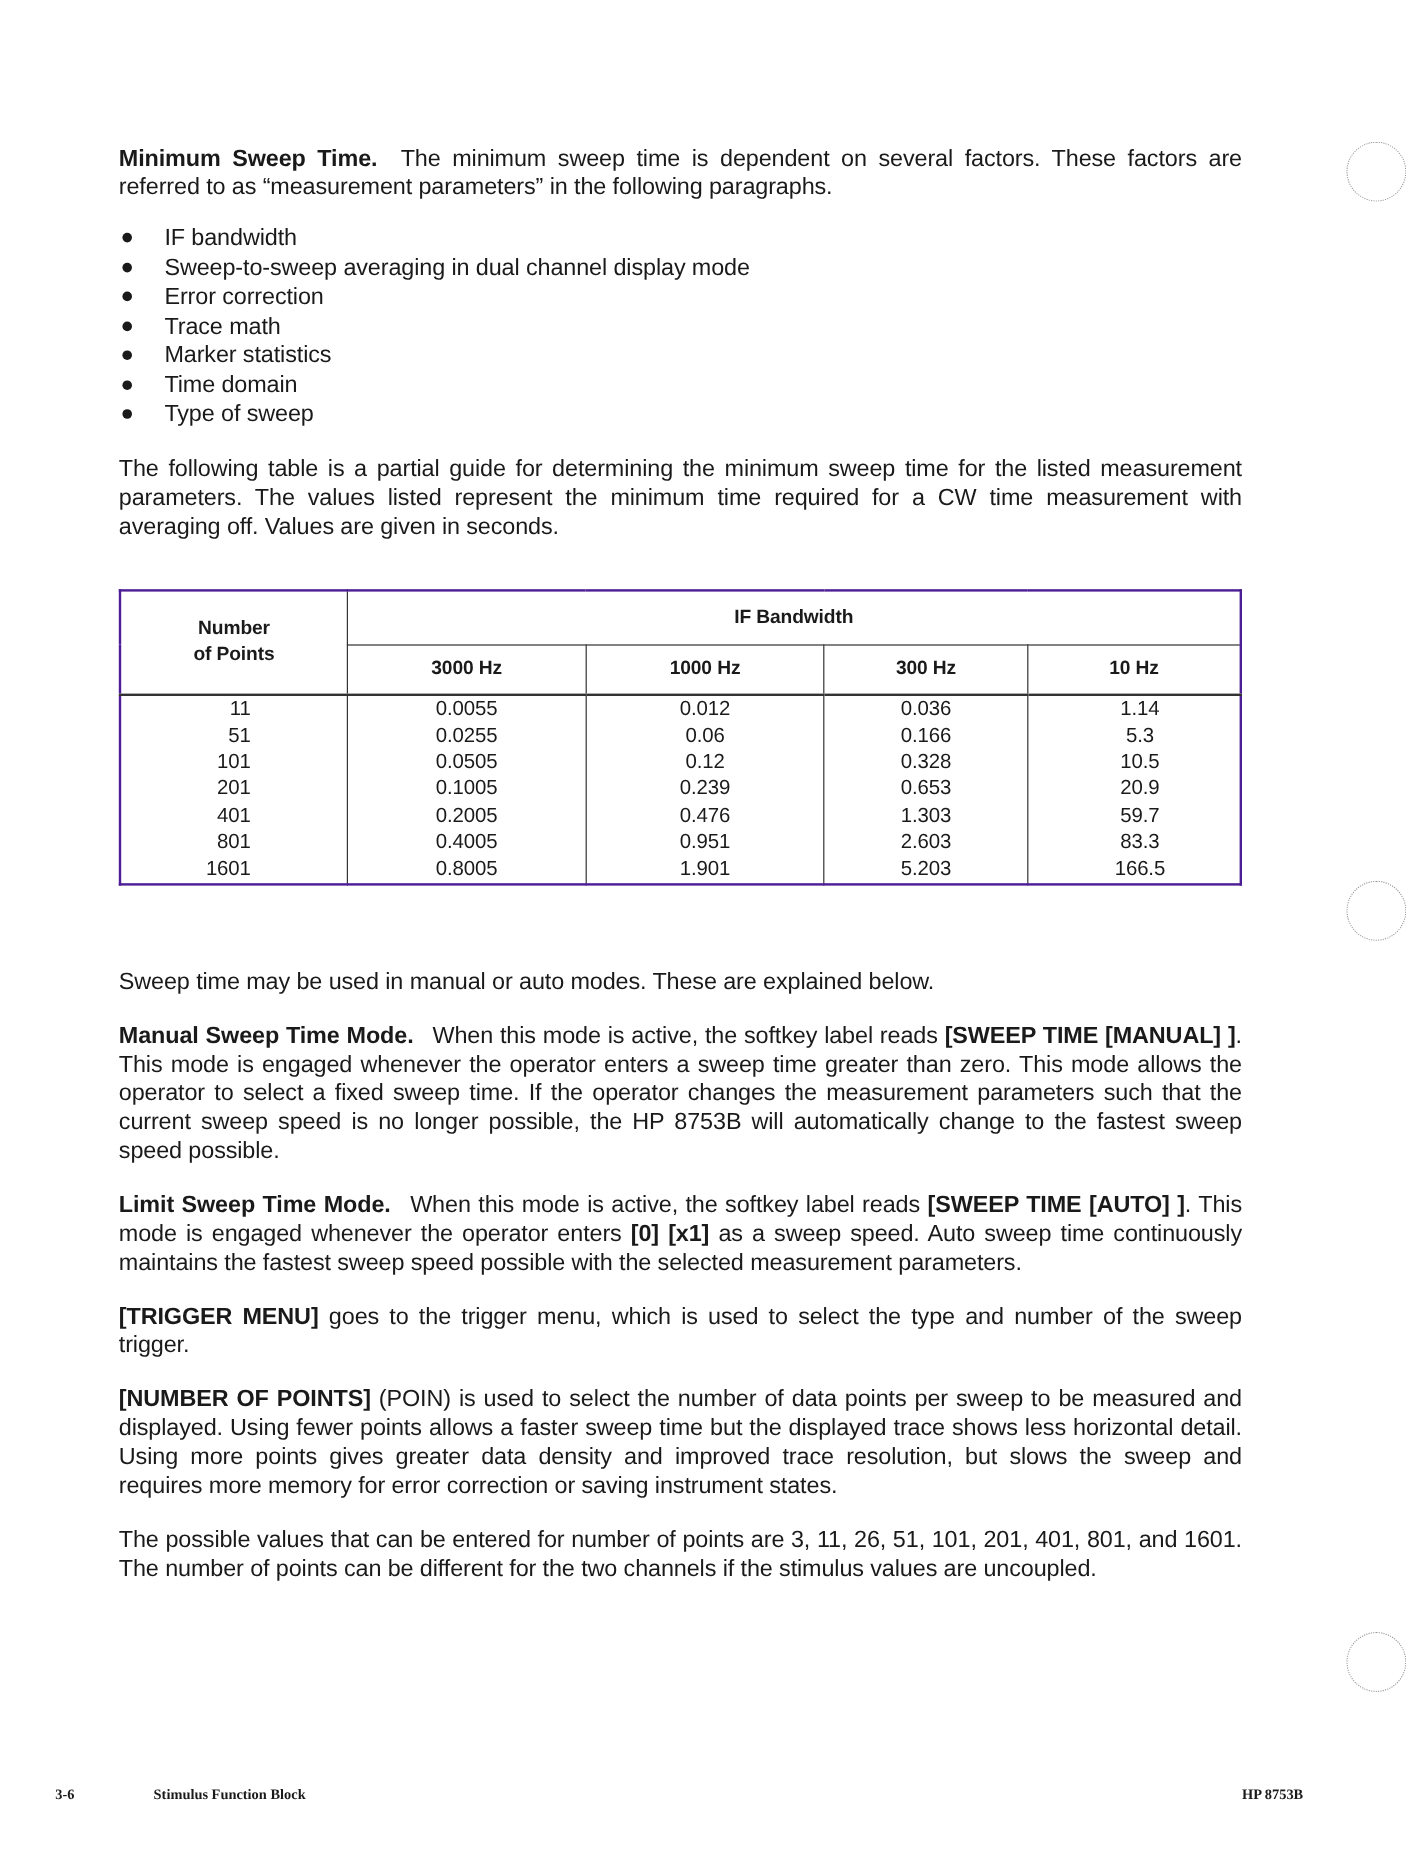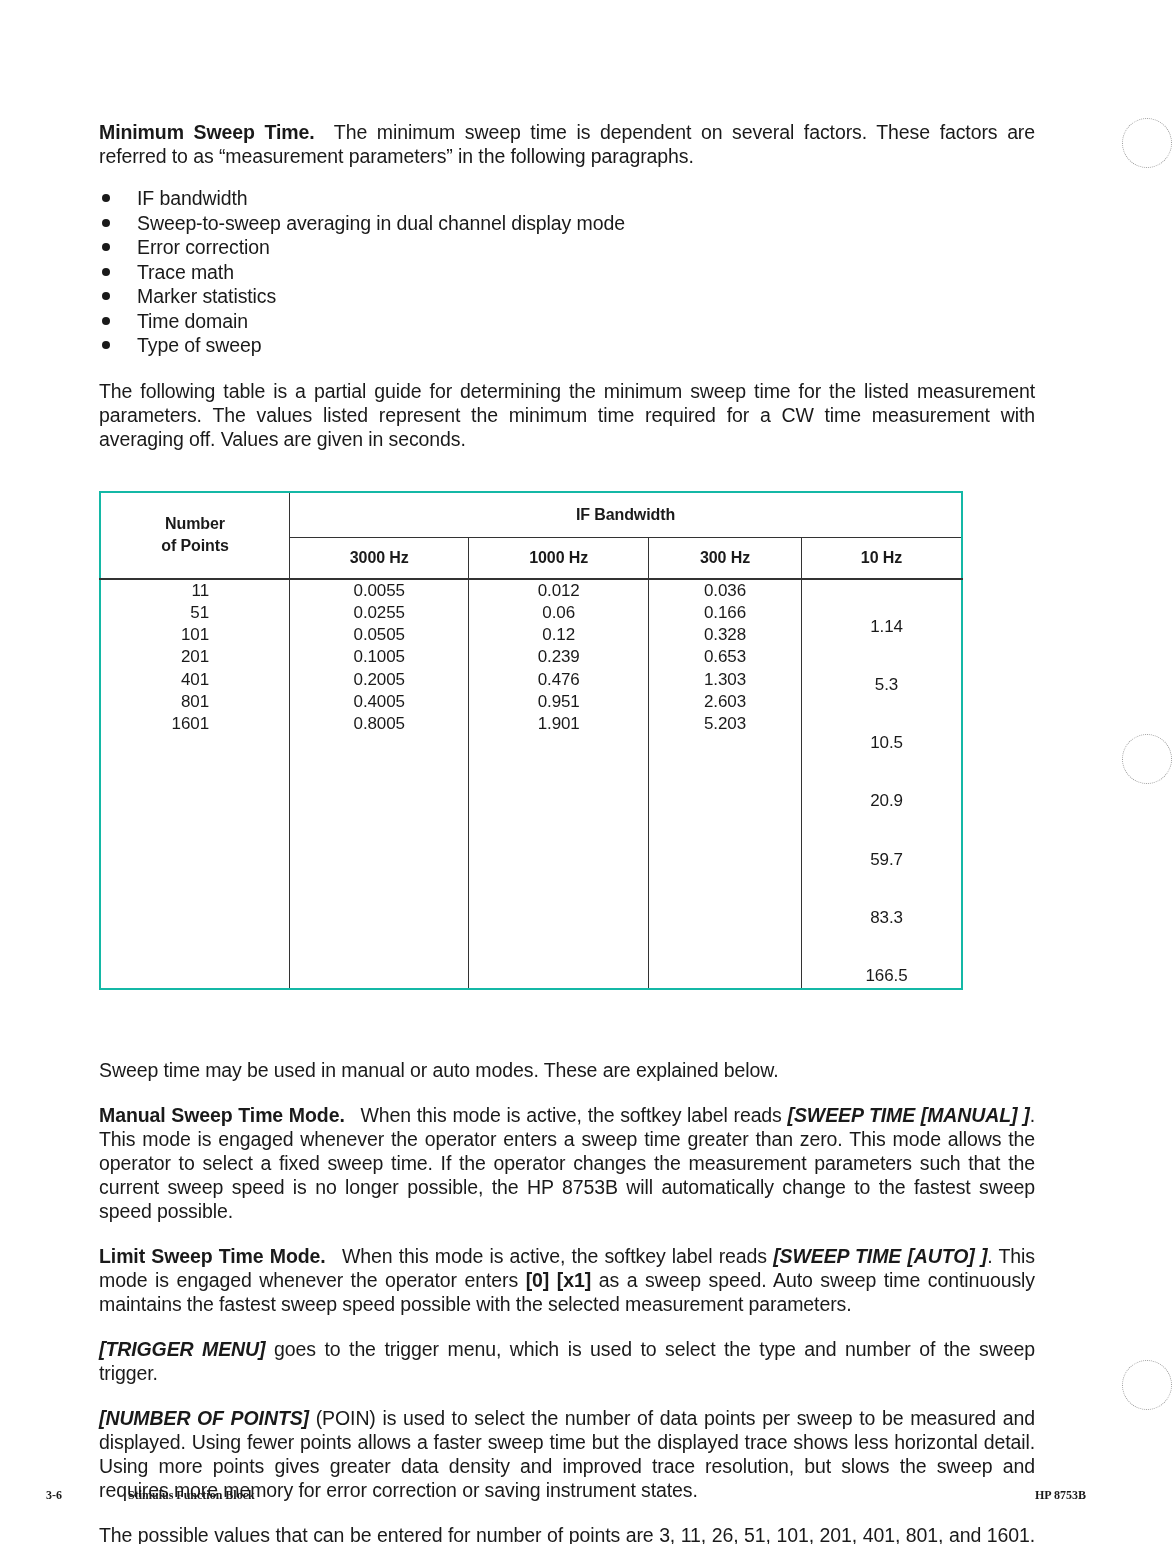--- a/index.html
+++ b/index.html
@@ -7,48 +7,48 @@
     width: 1176px; height: 1544px; position: relative; overflow: hidden;
     font-family: "Liberation Sans", sans-serif; color: #1a1a1a;
   }
   .page { position: absolute; left: 0; top: 0; width: 1176px; height: 1544px; border-radius: 15px; }
   .content {
     position: absolute; left: 99px; top: 120px; width: 936px;
     font-size: 19.5px; line-height: 24px; letter-spacing: -0.1px;
   }
   .para { margin: 0; text-align: justify; }
   .bold { font-weight: bold; }
-  .bi { font-weight: bold; font-style: italic; }
+  .bi { font-weight: bold; }
   .sp { display: inline-block; width: 10px; }
 
   ul.bullets { list-style: none; margin: 18px 0 0 0; padding: 0; }
   ul.bullets li { position: relative; padding-left: 38px; line-height: 24.5px; }
   ul.bullets li .dot {
     position: absolute; left: 3px; top: 8px; width: 8px; height: 8px;
     border-radius: 50%; background: #1a1a1a;
   }
 
   .gap-table-intro { margin-top: 21px; }
 
   table.sweep {
-    margin-top: 40px; border-collapse: collapse; width: 864px;
-    border: 2px solid #14b8a6; font-size: 18px;
+    margin-top: 40px; border-collapse: collapse; width: 936px;
+    border: 2px solid #4c1d95; font-size: 18px;
   }
   table.sweep th, table.sweep td {
     border-left: 1.5px solid #333; border-right: 1.5px solid #333;
     text-align: center; padding: 0;
   }
   table.sweep th { font-weight: bold; font-size: 16px; }
   th.np { width: 188px; border-bottom: 2px solid #333; vertical-align: middle; line-height: 22px; }
   th.ifbw { height: 44px; border-bottom: 1.5px solid #333; }
   th.bw { height: 40px; border-bottom: 2px solid #333; }
   td.cell { vertical-align: top; padding-top: 12px; padding-bottom: 14px; line-height: 22.3px; font-size: 17px; }
   td.cell div { height: 22.3px; }
   td.points div { text-align: right; padding-right: 80px; }
-  td.v10 div { text-align: center; padding-left: 10px; margin-top: 36px; }
+  td.v10 div { text-align: center; padding-left: 10px; }
 
   .after-table { margin-top: 68px; }
   .gap { margin-top: 21px; }
 
   .footer {
     position: absolute; top: 1488px; left: 46px; width: 1040px; height: 22px;
     font-family: "Liberation Serif", serif; font-weight: bold; font-size: 12px;
   }
   .footer .pnum { position: absolute; left: 0; top: 0; }
   .footer .section { position: absolute; left: 82px; top: 0; }

